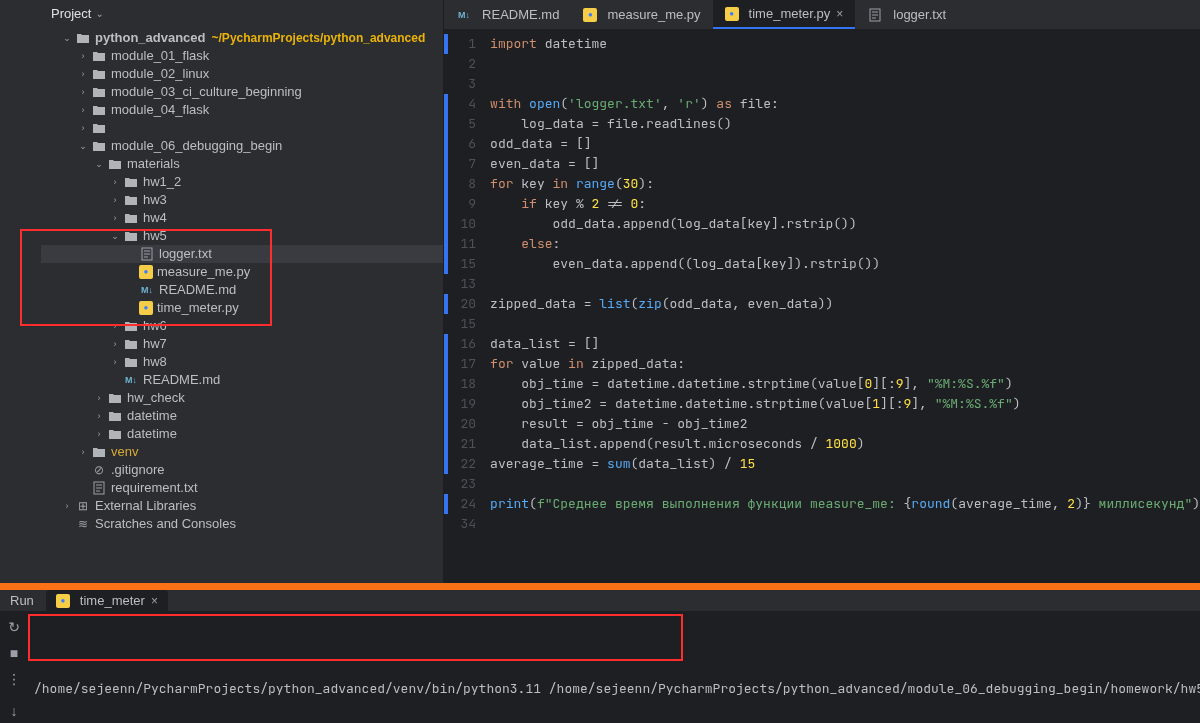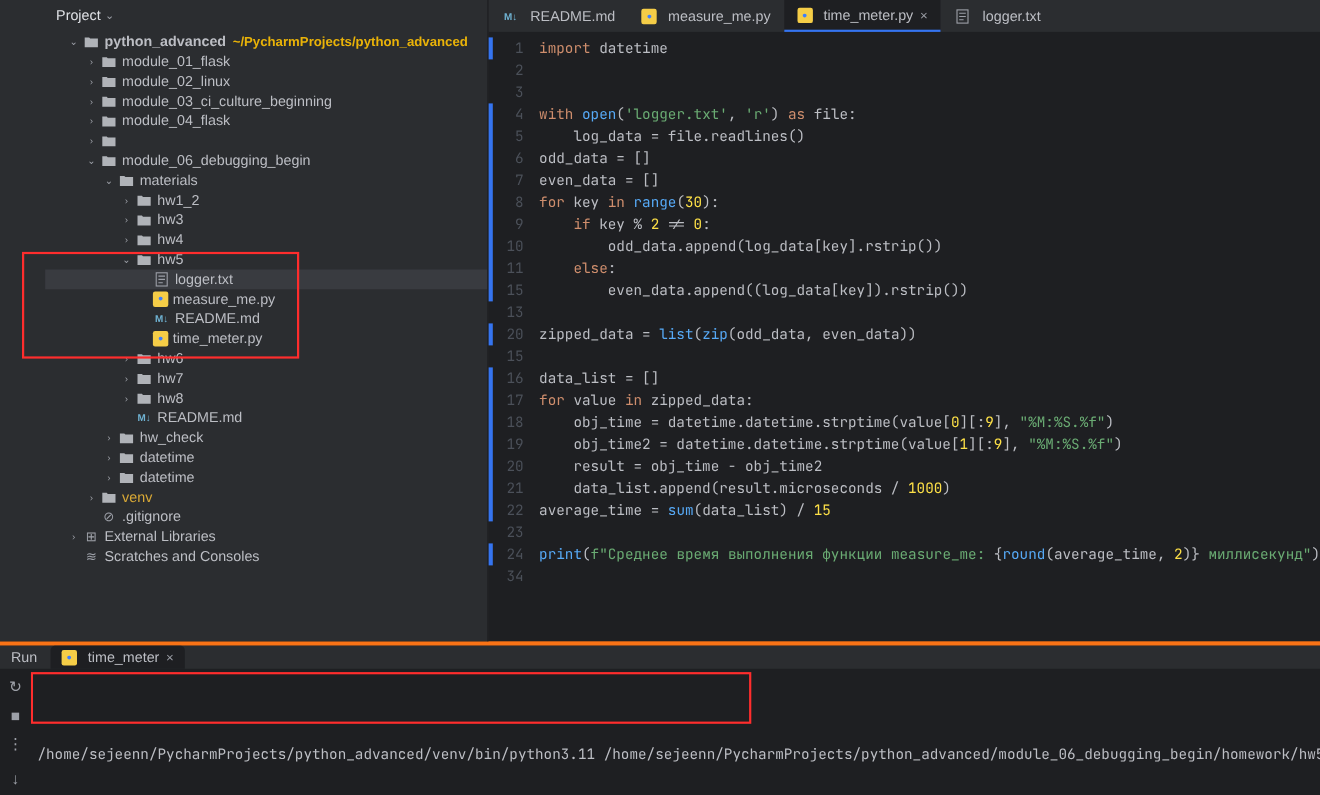--- a/index.html
+++ b/index.html
@@ -30,21 +30,21 @@
 .editor { flex:1; display:flex; font-family:"JetBrains Mono","Consolas",monospace; font-size:13px; line-height:20px; overflow:hidden; }
 .gutter { width:42px; text-align:right; color:#4b5059; padding:4px 10px 4px 0; user-select:none; position:relative; }
 .gutter .ln { height:20px; }
 .code { flex:1; padding:4px 0; white-space:pre; }
 .code .cl { height:20px; padding-left:4px; }
 .bar { position:absolute; left:0; width:4px; background:#3574f0; }
 .k { color:#cf8e6d; }
 .s { color:#6aab73; }
 .n { color:#fde047; }
 .f { color:#57aaf7; }
-.run-panel { height:140px; background:#1e1f22; border-top:4px solid #f97316; display:flex; flex-direction:column; }
+.run-panel { height:140px; background:#1e1f22; border-top:7px solid #f97316; display:flex; flex-direction:column; }
 .run-hdr { height:28px; background:#2b2d30; display:flex; align-items:center; padding:0 10px; font-size:13px; gap:12px; }
 .run-tab { display:flex; align-items:center; gap:6px; background:#1e1f22; padding:3px 10px; border-radius:4px 4px 0 0; }
 .run-body { flex:1; display:flex; }
 .run-gutter { width:28px; display:flex; flex-direction:column; align-items:center; gap:10px; padding-top:8px; color:#9da0a8; font-size:14px; }
 .run-out { flex:1; font-family:"JetBrains Mono","Consolas",monospace; font-size:13px; padding:8px 6px; line-height:20px; white-space:pre; overflow:hidden; position:relative; }
 .run-line { height:20px; }
 svg { display:block; }
 </style>
 </head>
 <body>
@@ -258,20 +258,32 @@
               <svg width="14" height="12" viewBox="0 0 14 12">
                 <path fill="#b0b3b8" d="M1 2h4l1 1h7v8H1z"></path>
               </svg>
             </span>
             <span class="venv">venv</span>
           </div>
           <div class="tree-row" style="padding-left: 36px;">
             <span class="tw"></span>
             <span class="ic" style="color: rgb(157, 160, 168);">⊘</span>
             <span>.gitignore</span>
+          </div>
+          <div class="tree-row" style="padding-left: 36px;">
+            <span class="tw"></span>
+            <span class="ic ic-txt">
+              <svg width="12" height="14" viewBox="0 0 12 14">
+                <rect x="1" y="1" width="10" height="12" fill="none" stroke="#9da0a8"></rect>
+                <line x1="3" y1="4" x2="9" y2="4" stroke="#9da0a8"></line>
+                <line x1="3" y1="7" x2="9" y2="7" stroke="#9da0a8"></line>
+                <line x1="3" y1="10" x2="7" y2="10" stroke="#9da0a8"></line>
+              </svg>
+            </span>
+            <span>requirement.txt</span>
           </div>
           <div class="tree-row" style="padding-left: 20px;">
             <span class="tw">›</span>
             <span class="ic" style="color: rgb(157, 160, 168);">⊞</span>
             <span>External Libraries</span>
           </div>
           <div class="tree-row" style="padding-left: 20px;">
             <span class="tw"></span>
             <span class="ic" style="color: rgb(157, 160, 168);">≋</span>
             <span>Scratches and Consoles</span>

